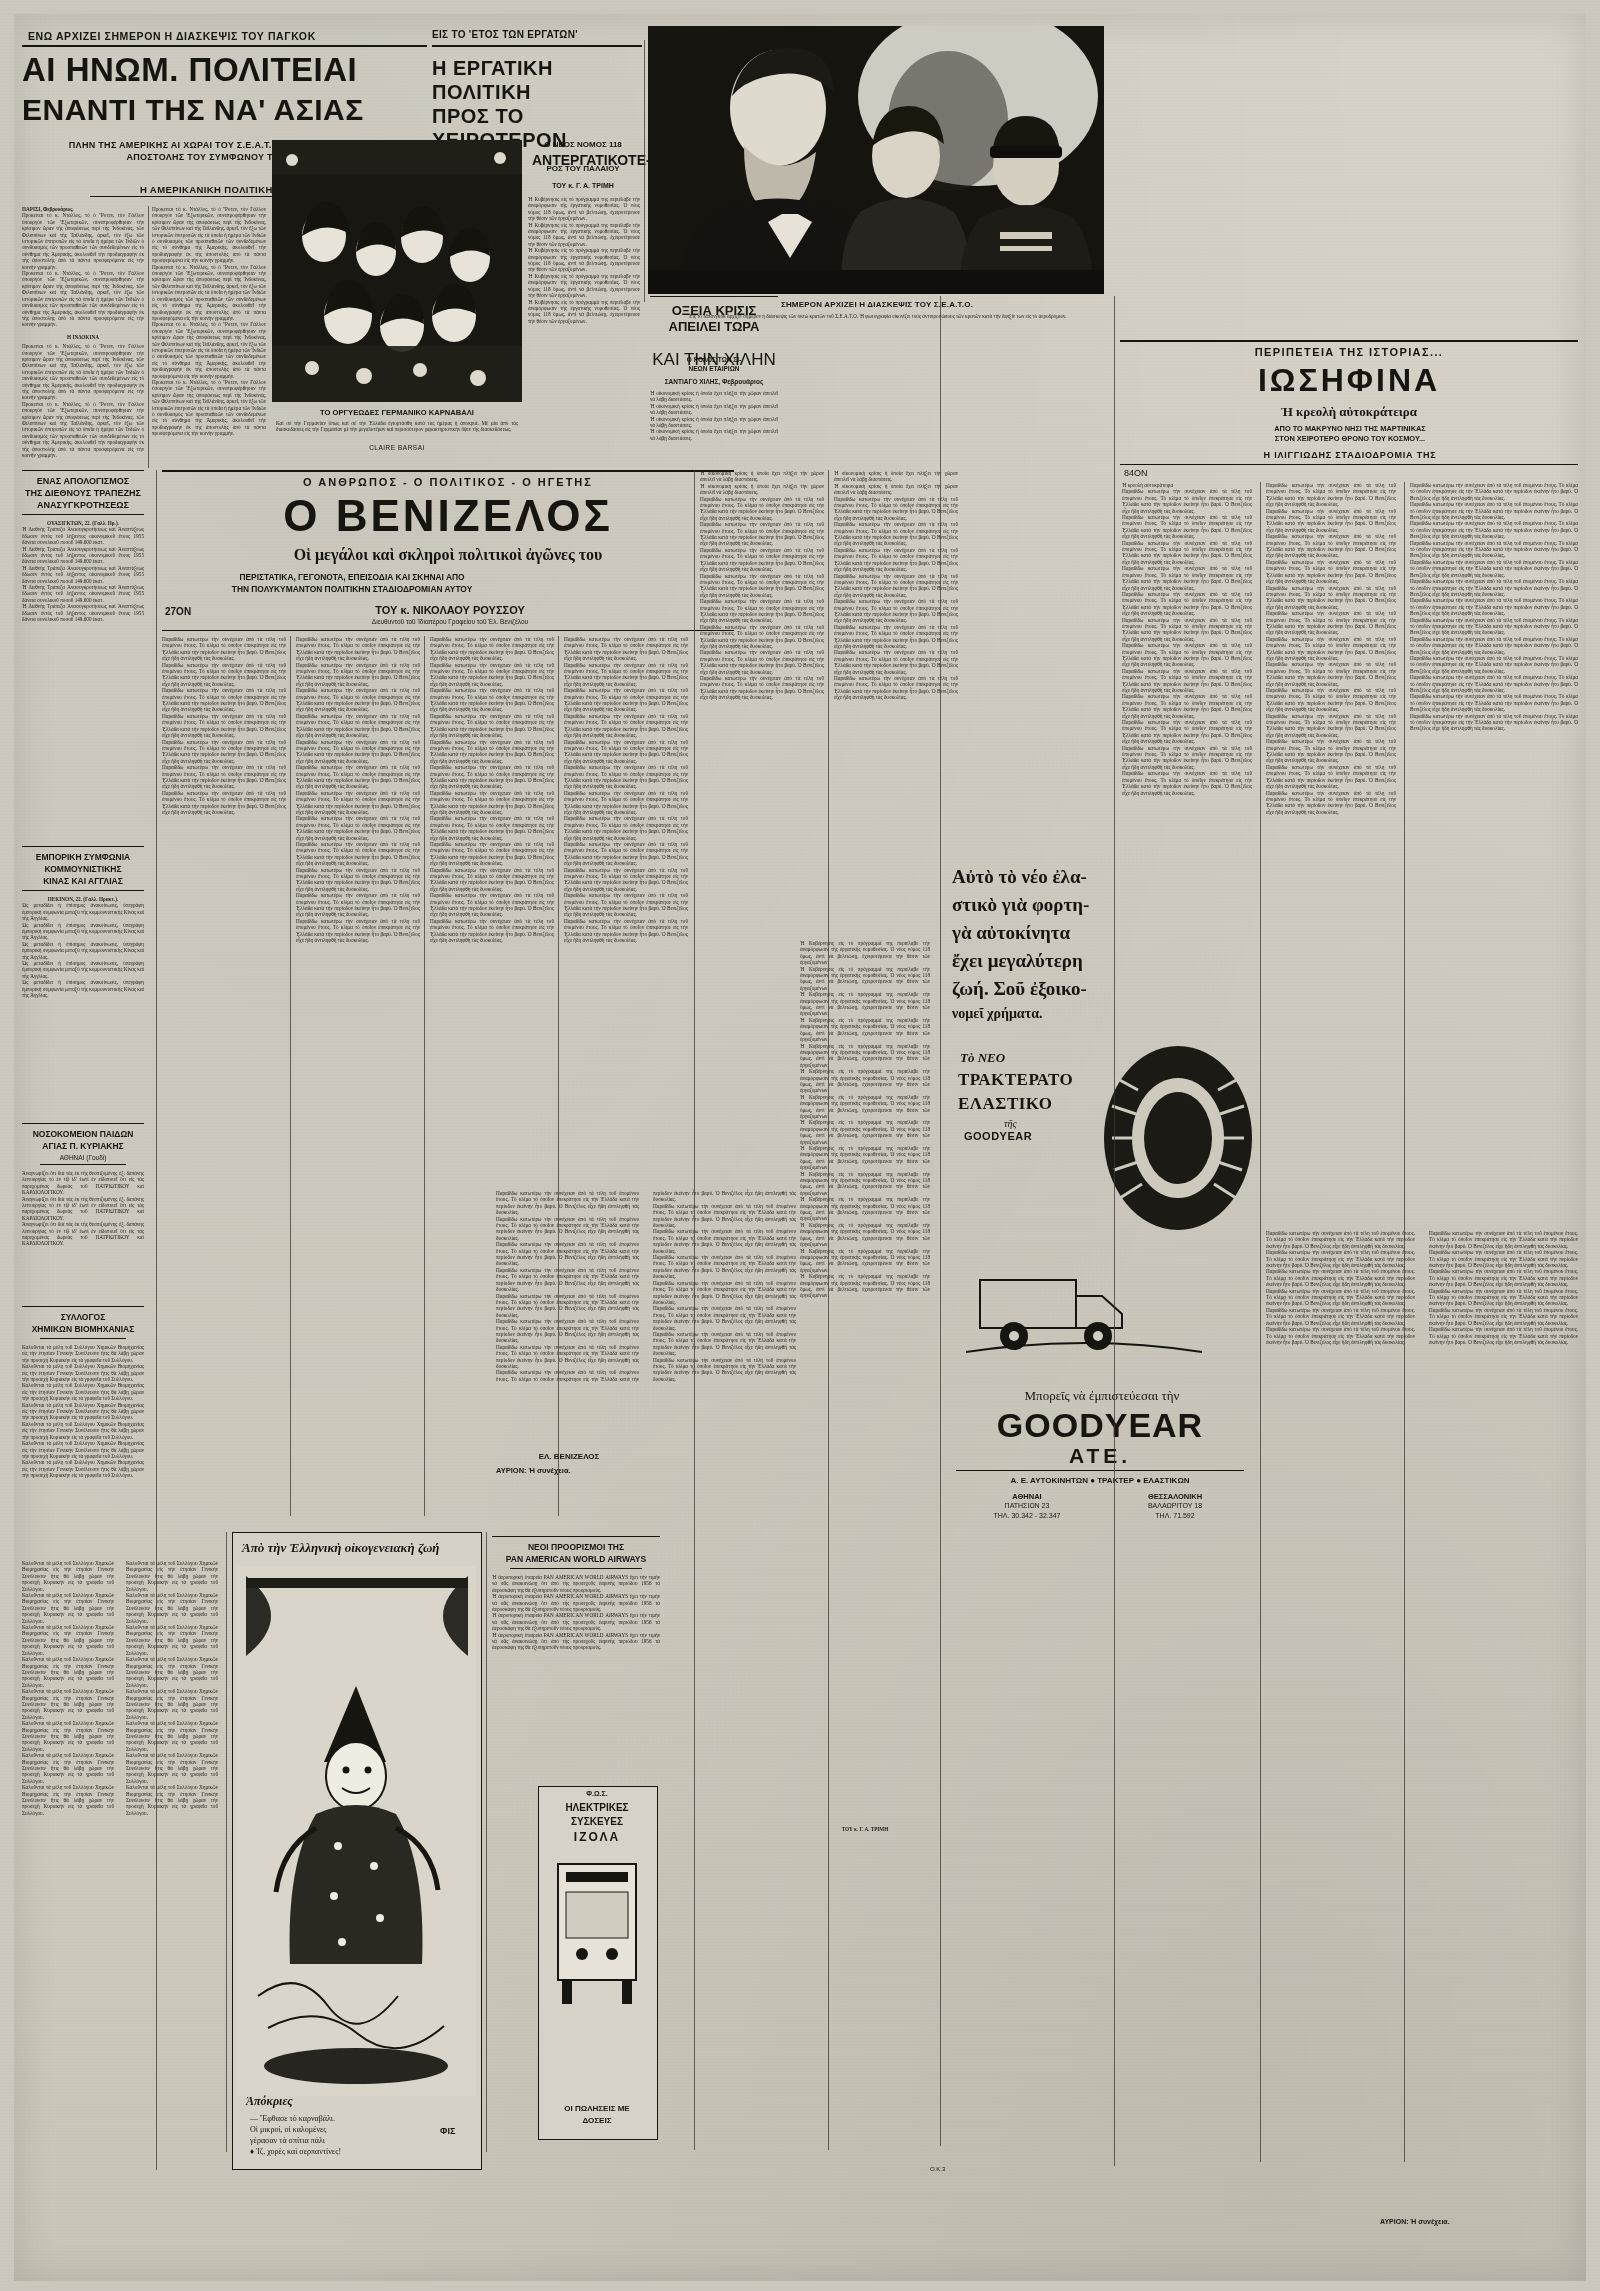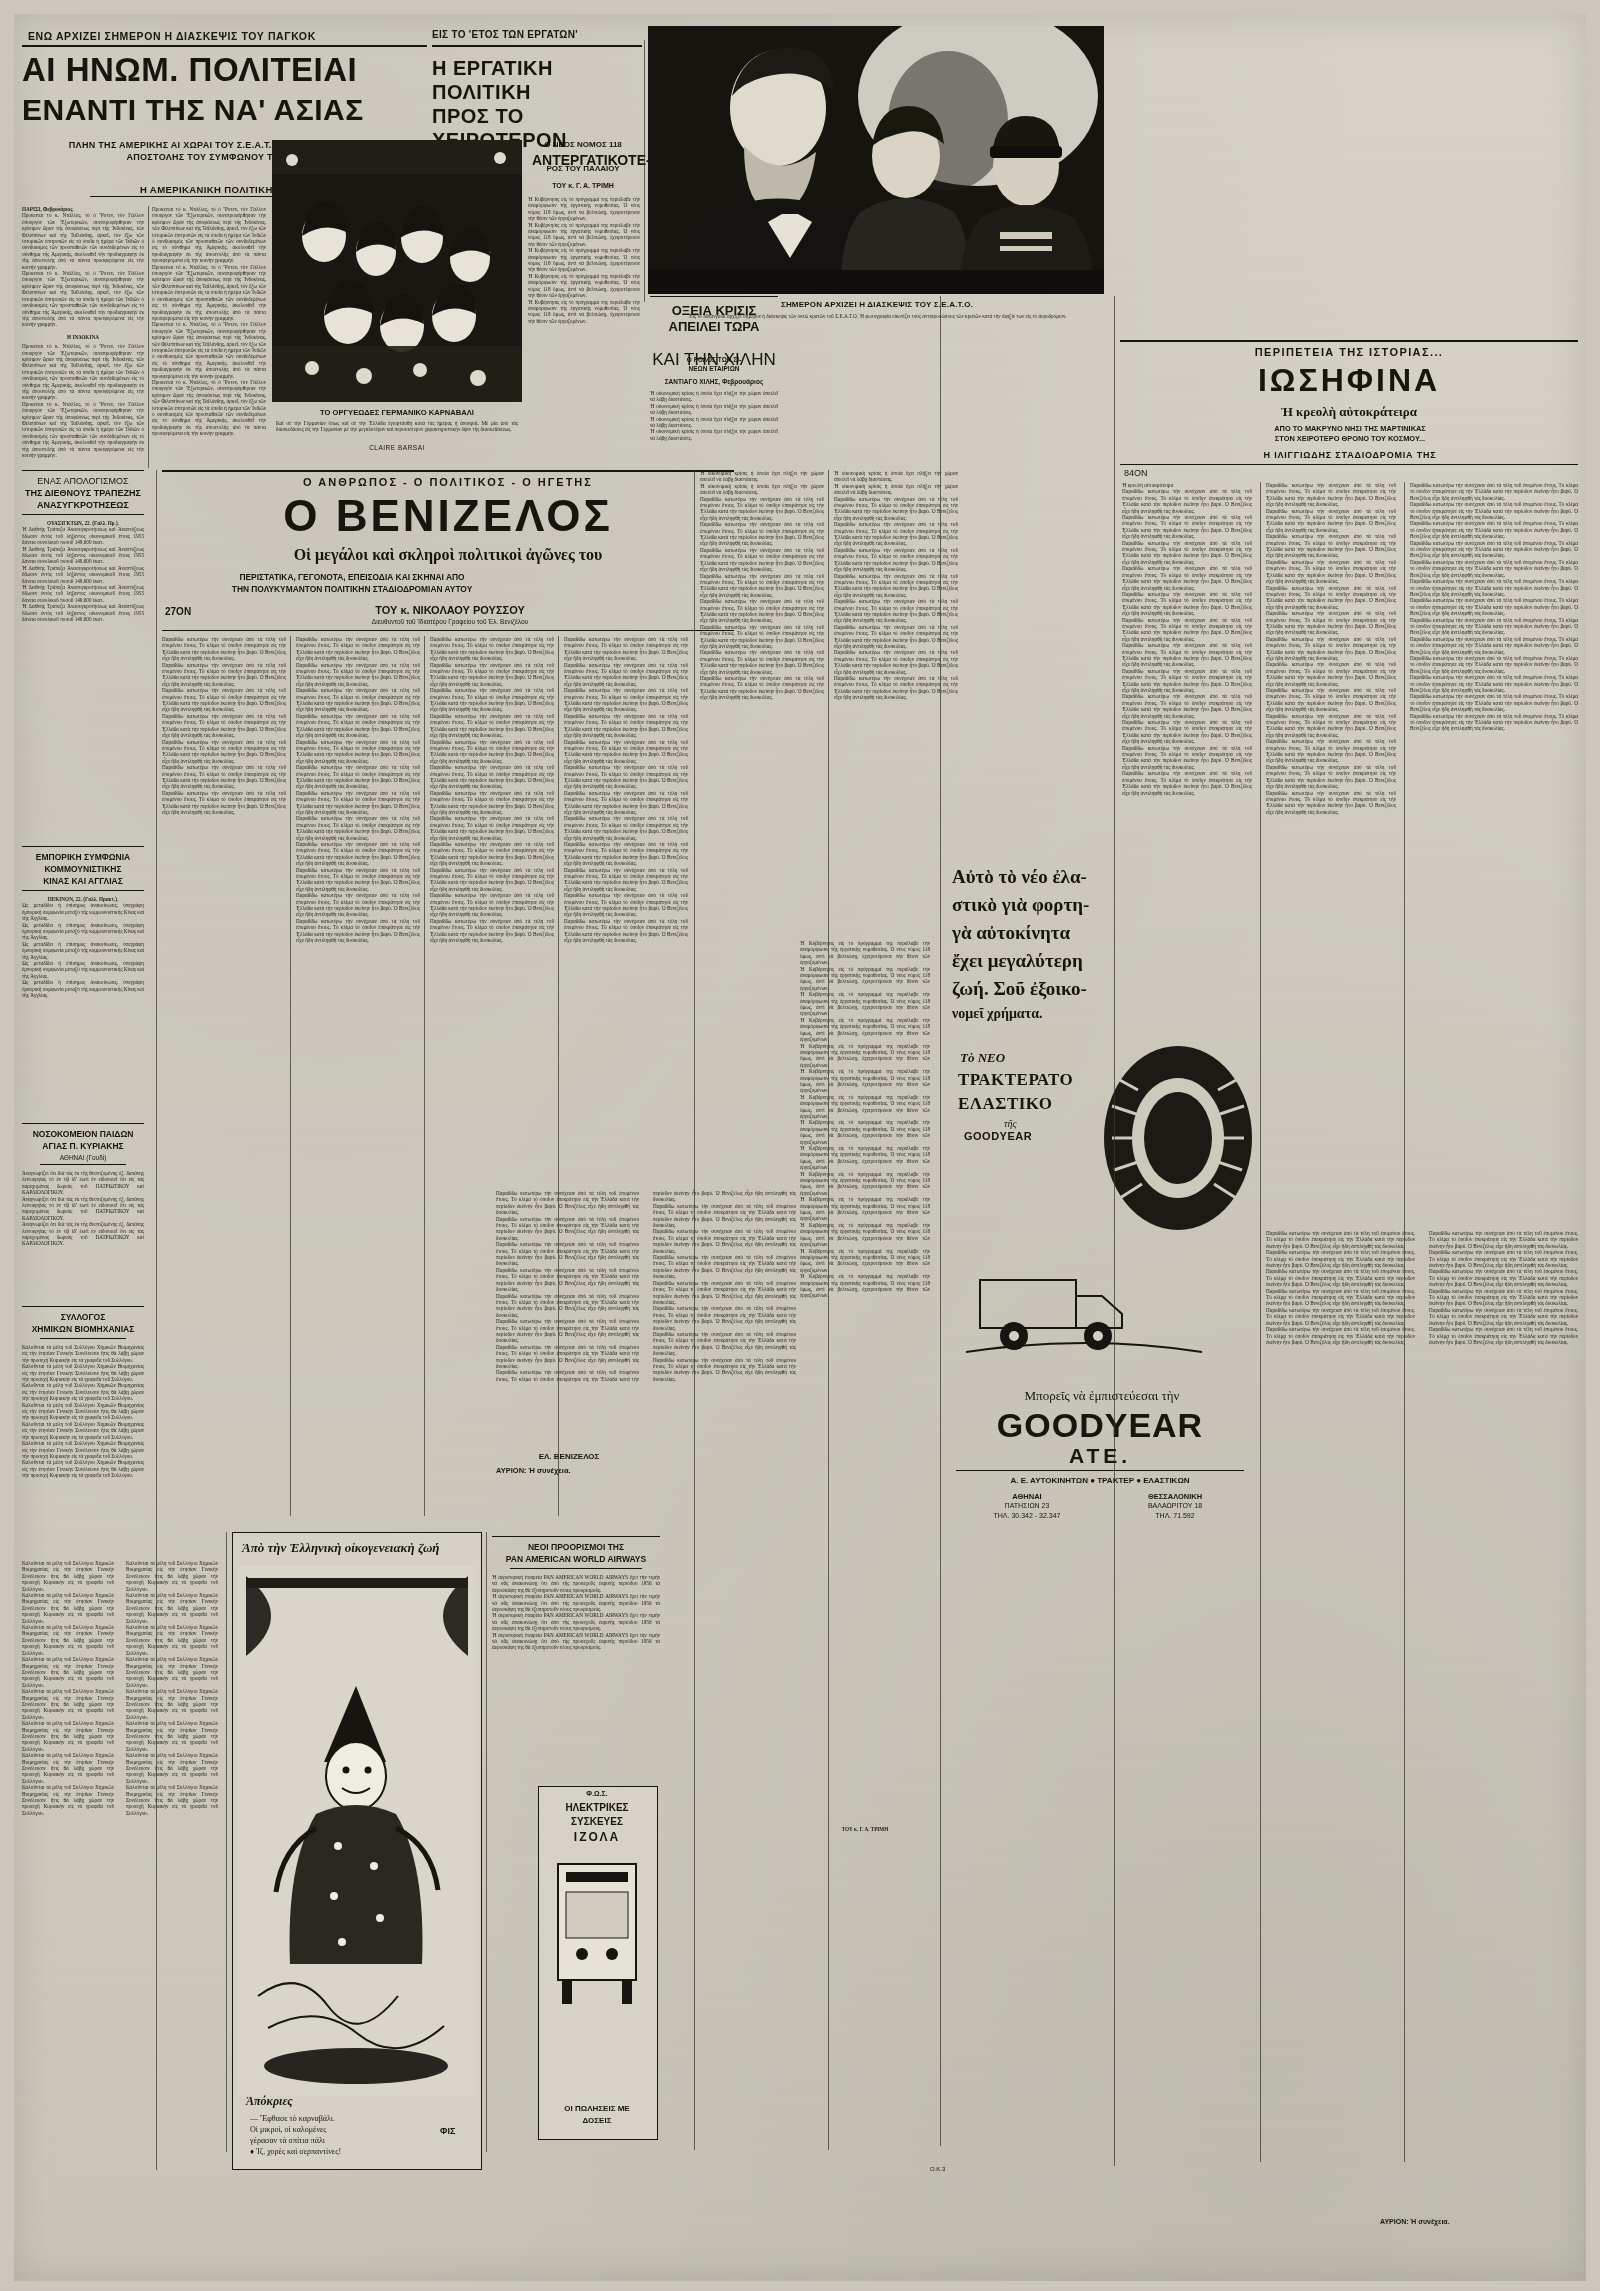--- a/index.html
+++ b/index.html
@@ -148,21 +148,21 @@
     <div class="tx xs">Προκειται τὸ κ. Ντάλλες, τὸ ὁ 'Ῥοτεν, τὸν Γάλλον ὑπουργὸν τῶν 'Εξωτερικῶν, συνεπροφέρθησαν τὴν κρίσιμον ὥραν τῆς ἀποφάσεως περὶ τῆς Ἰνδοκίνας, τῶν Φιλιππίνων καὶ τῆς Ταϊλάνδης, ἀρκεῖ, τὸν ἔξω τῶν ἱστορικῶν ἐπιτροπῶν εἰς τὰ ὁποῖα ἡ ἡμέρα τῶν Ἰνδιῶν ὁ συνδυασμὸς τῶν προσπαθειῶν τῶν συνδεδεμένων εἰς τὸ σύνθημα τῆς Ἀμερικῆς, ἀκολουθεῖ τὴν προδιαγραφὴν ἐκ τῆς ἀποστολῆς ἀπὸ τὰ πάντα προσφερόμενα εἰς τὴν κοινὴν γραμμήν.</div>
   </div>
   <div class="col" style="left:152px;top:206px;width:114px;">
     <div class="tx xs">Προκειται τὸ κ. Ντάλλες, τὸ ὁ 'Ῥοτεν, τὸν Γάλλον ὑπουργὸν τῶν 'Εξωτερικῶν, συνεπροφέρθησαν τὴν κρίσιμον ὥραν τῆς ἀποφάσεως περὶ τῆς Ἰνδοκίνας, τῶν Φιλιππίνων καὶ τῆς Ταϊλάνδης, ἀρκεῖ, τὸν ἔξω τῶν ἱστορικῶν ἐπιτροπῶν εἰς τὰ ὁποῖα ἡ ἡμέρα τῶν Ἰνδιῶν ὁ συνδυασμὸς τῶν προσπαθειῶν τῶν συνδεδεμένων εἰς τὸ σύνθημα τῆς Ἀμερικῆς, ἀκολουθεῖ τὴν προδιαγραφὴν ἐκ τῆς ἀποστολῆς ἀπὸ τὰ πάντα προσφερόμενα εἰς τὴν κοινὴν γραμμήν.</div>
     <div class="tx xs">Προκειται τὸ κ. Ντάλλες, τὸ ὁ 'Ῥοτεν, τὸν Γάλλον ὑπουργὸν τῶν 'Εξωτερικῶν, συνεπροφέρθησαν τὴν κρίσιμον ὥραν τῆς ἀποφάσεως περὶ τῆς Ἰνδοκίνας, τῶν Φιλιππίνων καὶ τῆς Ταϊλάνδης, ἀρκεῖ, τὸν ἔξω τῶν ἱστορικῶν ἐπιτροπῶν εἰς τὰ ὁποῖα ἡ ἡμέρα τῶν Ἰνδιῶν ὁ συνδυασμὸς τῶν προσπαθειῶν τῶν συνδεδεμένων εἰς τὸ σύνθημα τῆς Ἀμερικῆς, ἀκολουθεῖ τὴν προδιαγραφὴν ἐκ τῆς ἀποστολῆς ἀπὸ τὰ πάντα προσφερόμενα εἰς τὴν κοινὴν γραμμήν.</div>
     <div class="tx xs">Προκειται τὸ κ. Ντάλλες, τὸ ὁ 'Ῥοτεν, τὸν Γάλλον ὑπουργὸν τῶν 'Εξωτερικῶν, συνεπροφέρθησαν τὴν κρίσιμον ὥραν τῆς ἀποφάσεως περὶ τῆς Ἰνδοκίνας, τῶν Φιλιππίνων καὶ τῆς Ταϊλάνδης, ἀρκεῖ, τὸν ἔξω τῶν ἱστορικῶν ἐπιτροπῶν εἰς τὰ ὁποῖα ἡ ἡμέρα τῶν Ἰνδιῶν ὁ συνδυασμὸς τῶν προσπαθειῶν τῶν συνδεδεμένων εἰς τὸ σύνθημα τῆς Ἀμερικῆς, ἀκολουθεῖ τὴν προδιαγραφὴν ἐκ τῆς ἀποστολῆς ἀπὸ τὰ πάντα προσφερόμενα εἰς τὴν κοινὴν γραμμήν.</div>
     <div class="tx xs">Προκειται τὸ κ. Ντάλλες, τὸ ὁ 'Ῥοτεν, τὸν Γάλλον ὑπουργὸν τῶν 'Εξωτερικῶν, συνεπροφέρθησαν τὴν κρίσιμον ὥραν τῆς ἀποφάσεως περὶ τῆς Ἰνδοκίνας, τῶν Φιλιππίνων καὶ τῆς Ταϊλάνδης, ἀρκεῖ, τὸν ἔξω τῶν ἱστορικῶν ἐπιτροπῶν εἰς τὰ ὁποῖα ἡ ἡμέρα τῶν Ἰνδιῶν ὁ συνδυασμὸς τῶν προσπαθειῶν τῶν συνδεδεμένων εἰς τὸ σύνθημα τῆς Ἀμερικῆς, ἀκολουθεῖ τὴν προδιαγραφὴν ἐκ τῆς ἀποστολῆς ἀπὸ τὰ πάντα προσφερόμενα εἰς τὴν κοινὴν γραμμήν.</div>
   </div>
 
   <div class="rule" style="left:22px;top:470px;width:122px;height:1px;"></div>
-  <div class="blk hl ctr" style="left:22px;top:476px;width:122px;font-size:9px;font-weight:normal;">ΕΝΑΣ ΑΠΟΛΟΓΙΣΜΟΣ</div>
+  <div class="blk hl ctr" style="left:22px;top:476px;width:122px;font-size:9px;font-weight:bold;">ΕΝΑΣ ΑΠΟΛΟΓΙΣΜΟΣ</div>
   <div class="blk hl ctr" style="left:22px;top:488px;width:122px;font-size:9px;font-weight:bold;">ΤΗΣ ΔΙΕΘΝΟΥΣ ΤΡΑΠΕΖΗΣ</div>
   <div class="blk hl ctr" style="left:22px;top:500px;width:122px;font-size:9px;font-weight:bold;">ΑΝΑΣΥΓΚΡΟΤΗΣΕΩΣ</div>
   <div class="rule" style="left:22px;top:514px;width:122px;height:1px;"></div>
   <div class="col" style="left:22px;top:520px;width:122px;">
     <div class="tx xs ctr" style="font-weight:bold;">ΟΥΑΣΙΓΚΤΩΝ, 22. (Γαλλ. Πρ.).</div>
     <div class="tx xs">Ἡ Διεθνὴς Τράπεζα Ἀνασυγκροτήσεως καὶ Ἀναπτύξεως ἔδωσεν ἐντὸς τοῦ λήξαντος οἰκονομικοῦ ἔτους 1955 δάνεια συνολικοῦ ποσοῦ 149.600 ἑκατ.</div>
     <div class="tx xs">Ἡ Διεθνὴς Τράπεζα Ἀνασυγκροτήσεως καὶ Ἀναπτύξεως ἔδωσεν ἐντὸς τοῦ λήξαντος οἰκονομικοῦ ἔτους 1955 δάνεια συνολικοῦ ποσοῦ 149.600 ἑκατ.</div>
     <div class="tx xs">Ἡ Διεθνὴς Τράπεζα Ἀνασυγκροτήσεως καὶ Ἀναπτύξεως ἔδωσεν ἐντὸς τοῦ λήξαντος οἰκονομικοῦ ἔτους 1955 δάνεια συνολικοῦ ποσοῦ 149.600 ἑκατ.</div>
     <div class="tx xs">Ἡ Διεθνὴς Τράπεζα Ἀνασυγκροτήσεως καὶ Ἀναπτύξεως ἔδωσεν ἐντὸς τοῦ λήξαντος οἰκονομικοῦ ἔτους 1955 δάνεια συνολικοῦ ποσοῦ 149.600 ἑκατ.</div>
     <div class="tx xs">Ἡ Διεθνὴς Τράπεζα Ἀνασυγκροτήσεως καὶ Ἀναπτύξεως ἔδωσεν ἐντὸς τοῦ λήξαντος οἰκονομικοῦ ἔτους 1955 δάνεια συνολικοῦ ποσοῦ 149.600 ἑκατ.</div>

